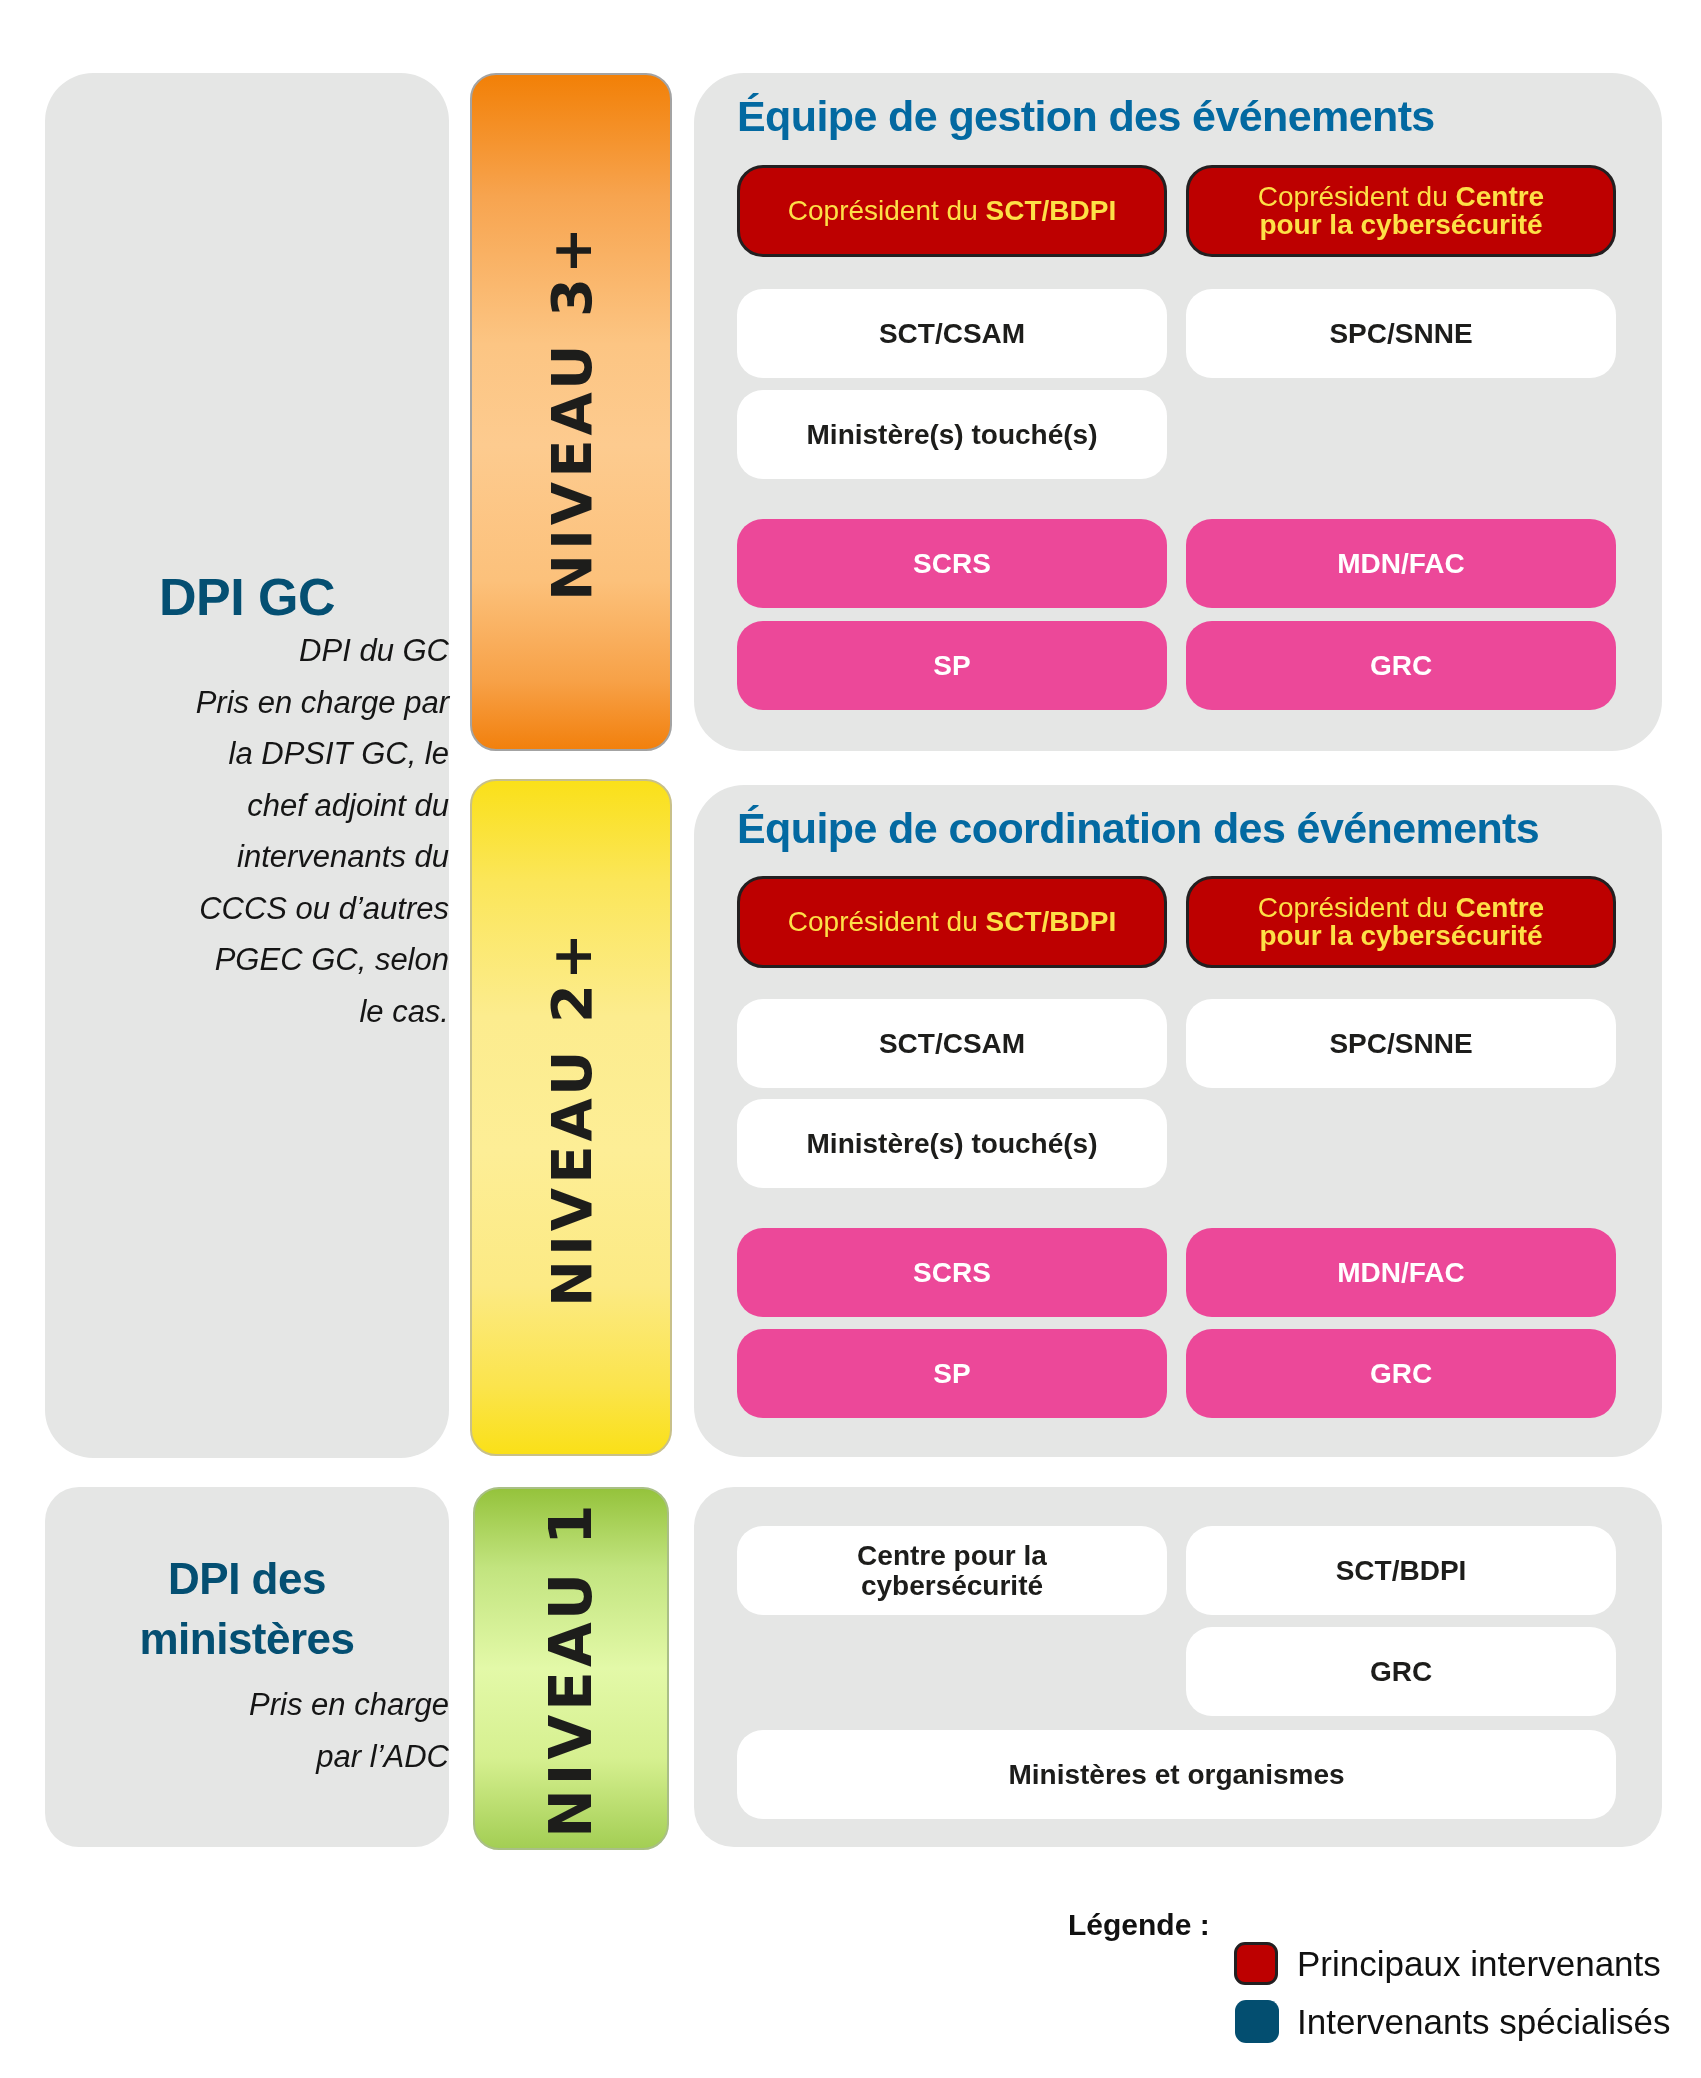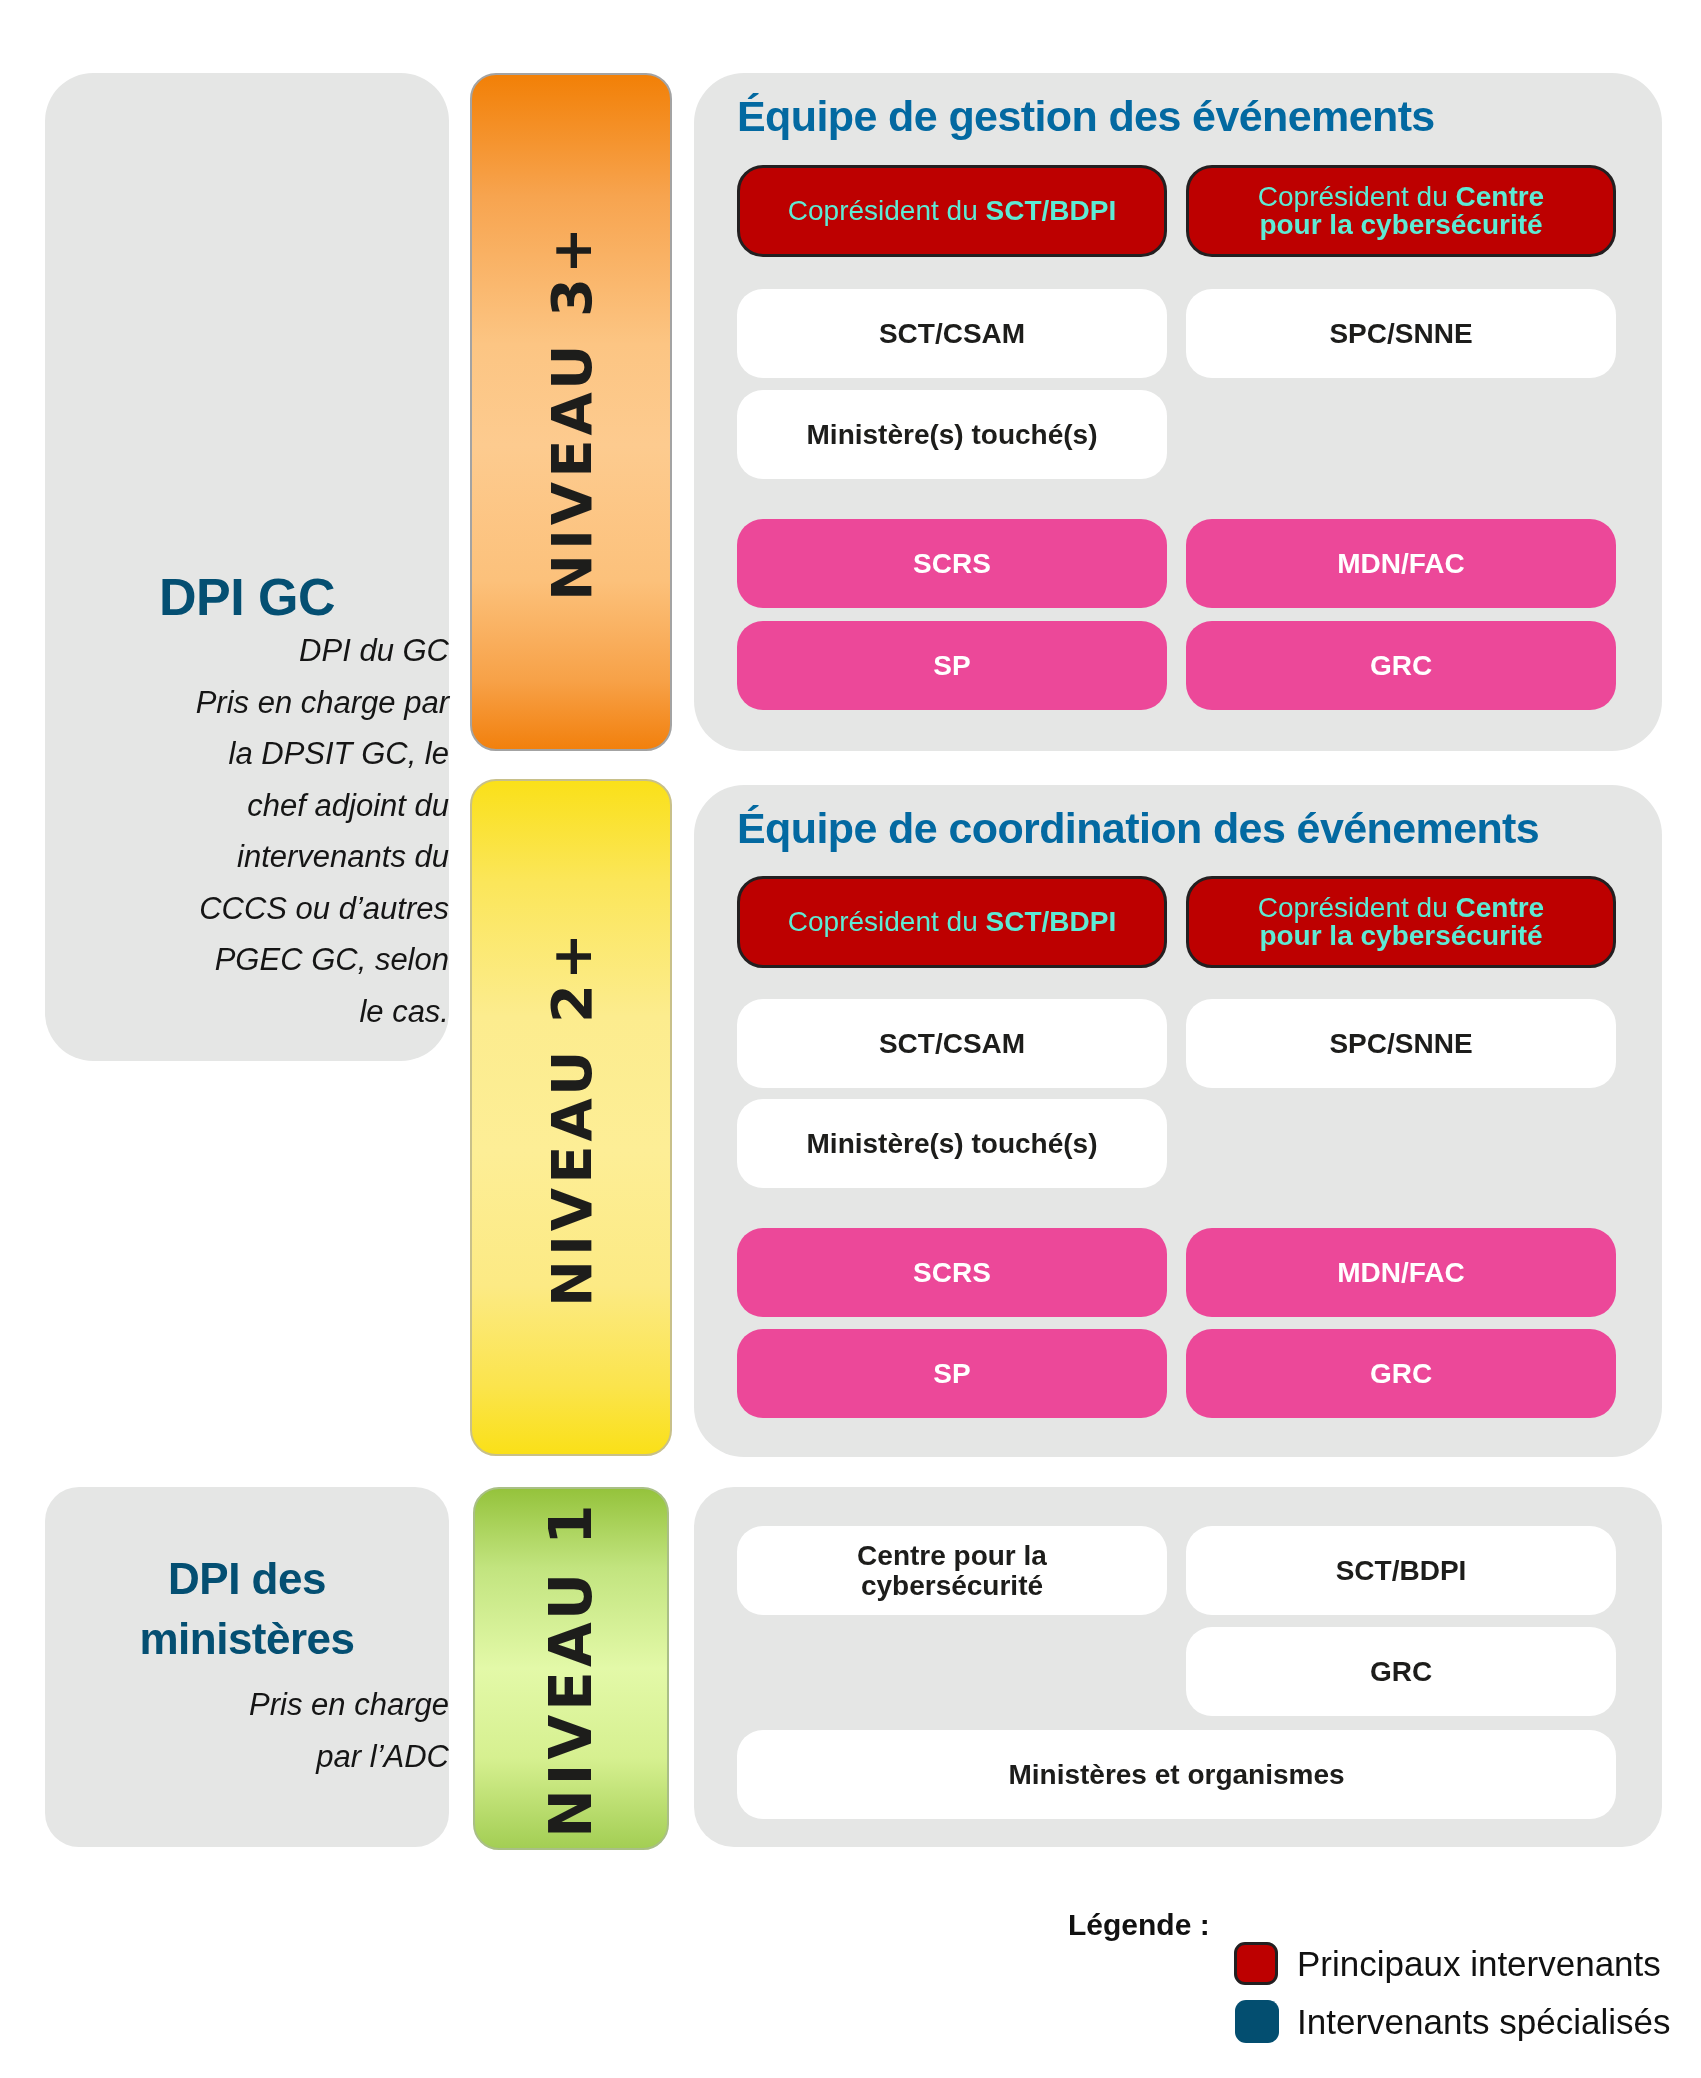--- a/index.html
+++ b/index.html
@@ -1,21 +1,21 @@
 <!DOCTYPE html>
 <html><head>
 <meta charset="utf-8">
 <style>
   html, body { margin: 0; padding: 0; background: #ffffff; }
   body { width: 1701px; height: 2078px; position: relative; overflow: hidden;
          font-family: "Liberation Sans", "DejaVu Sans", sans-serif; }
   .abs { position: absolute; box-sizing: border-box; }
 
   .gray-panel { background: #e5e6e5; }
-  .left-big { left: 45px; top: 73px; width: 404px; height: 988px; border-radius: 48px; }
+  .left-big { left: 45px; top: 73px; width: 404px; height: 1385px; border-radius: 48px; }
   .left-small { left: 45px; top: 1487px; width: 404px; height: 360px; border-radius: 34px; }
 
   .left-content { position: absolute; left: 0; right: 0; text-align: center; color: #111; }
   .left-big .left-content { top: 496px; }
   .dpi-title { color: #044f72; font-weight: bold; font-size: 52px; line-height: 56px; letter-spacing: -0.5px; }
   .dpi-desc { font-style: italic; font-size: 31px; line-height: 51.5px; color: #151515; text-align: right; }
   .left-small .left-content { top: 62px; }
   .left-small .dpi-title { font-size: 44px; line-height: 60px; }
   .left-small .dpi-desc { margin-top: 10px; line-height: 52px; }
 
@@ -37,21 +37,21 @@
   .rp3 { top: 1487px; height: 360px; border-radius: 40px; }
 
   .team-title { position: absolute; left: 43px; top: 19px; color: #0369a1; font-weight: bold;
           font-size: 43px; letter-spacing: -0.6px; white-space: nowrap; }
 
   .box { position: absolute; width: 430px; height: 89px; border-radius: 26px;
          display: flex; align-items: center; justify-content: center; text-align: center;
          font-size: 28px; line-height: 30px; box-sizing: border-box; }
   .col-l { left: 43px; }
   .col-r { left: 492px; }
-  .box-red { background: #bd0000; border: 3px solid #231f20; color: #5eead4; height: 92px; }
+  .box-red { background: #bd0000; border: 3px solid #231f20; color: #fde047; height: 92px; }
   .box-white { background: #ffffff; color: #1d1d1b; font-weight: bold; }
   .box-blue { background: #ec4899; color: #ffffff; font-weight: bold; }
   .box-wide { left: 43px; width: 879px; }
   .r-red { top: 92px; }
   .r-w1 { top: 216px; }
   .r-w2 { top: 317px; }
   .r-b1 { top: 446px; }
   .r-b2 { top: 548px; }
   .p3-r1 { top: 39px; }
   .p3-r2 { top: 140px; }

